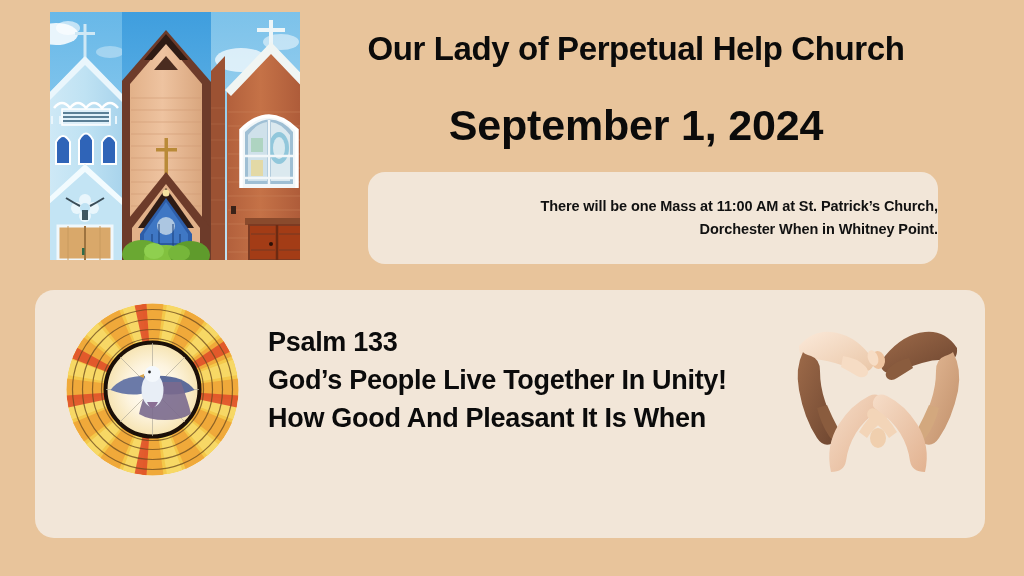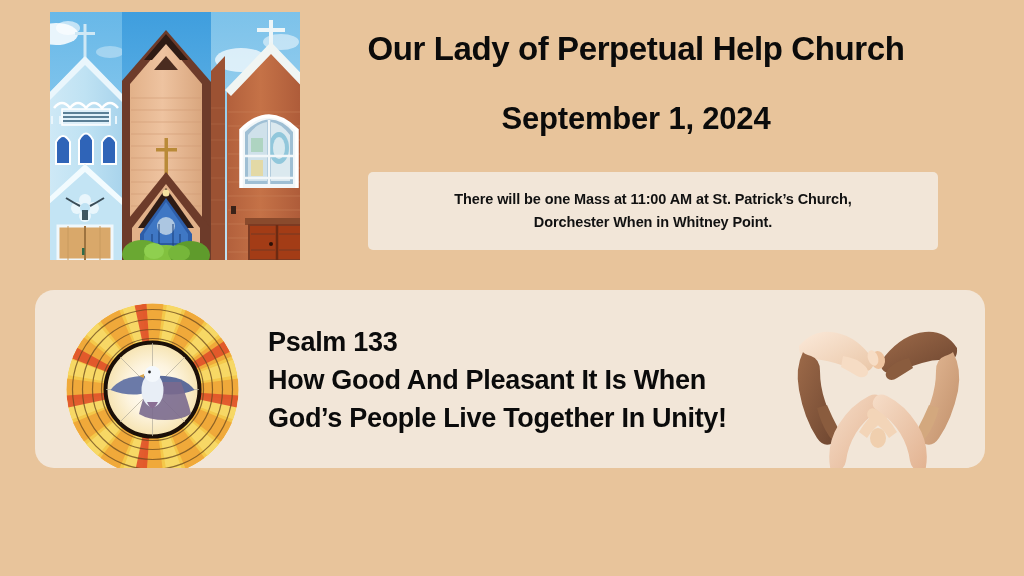--- a/index.html
+++ b/index.html
@@ -52,59 +52,59 @@
     letter-spacing: -0.4px;
     font-stretch: condensed;
     white-space: nowrap;
   }
   #issue-date {
     position: absolute;
     left: 330px;
     top: 101px;
     width: 612px;
     text-align: center;
-    font-size: 31px;
+    font-size: 43px;
     font-weight: bold;
     color: #0b0b0b;
     letter-spacing: -0.2px;
     font-stretch: condensed;
     white-space: nowrap;
   }
 
   
   #announcement-card {
     position: absolute;
     left: 368px;
     top: 172px;
     width: 570px;
-    height: 78px;
+    height: 92px;
     background: #f2e6d8;
-    border-radius: 5px;
+    border-radius: 17px;
     display: flex;
     flex-direction: column;
-    align-items: center;
+    align-items: flex-end;
     justify-content: center;
   }
   #announcement-card .ann-line {
     font-size: 14.5px;
     font-weight: bold;
     color: #111111;
     line-height: 23px;
     text-align: center;
     letter-spacing: -0.1px;
     white-space: nowrap;
   }
 
   
   #psalm-panel {
     position: absolute;
     left: 35px;
     top: 290px;
     width: 950px;
-    height: 178px;
+    height: 248px;
     background: #f2e6d8;
     border-radius: 19px;
     overflow: hidden;
   }
   #rose-window {
     position: absolute;
     left: 30px;
     top: 12px;
     width: 175px;
     height: 175px;
@@ -445,22 +445,22 @@
             <circle cx="84.5" cy="70" r="1.4" fill="#2b2b2b"></circle>
             <path d="M79 72 l-5 2 l5 2 z" fill="#d8a44a"></path>
             <path d="M82 100 q5 12 11 0" fill="#8a6f94"></path>
           </g>
         </g>
       </svg>
     </div>
 
     <div id="psalm-text">
       <div class="psalm-line">Psalm 133</div>
+      <div class="psalm-line">God’s People Live Together In Unity!</div>
       <div class="psalm-line">How Good And Pleasant It Is When</div>
-      <div class="psalm-line">God’s People Live Together In Unity!</div>
     </div>
 
     <div id="hands-heart">
       <svg width="182" height="163" viewBox="0 0 182 163">
         <defs>
           <linearGradient id="skinLight" x1="0" y1="0" x2="1" y2="1">
             <stop offset="0%" stop-color="#f6ddc8"></stop>
             <stop offset="100%" stop-color="#e2b290"></stop>
           </linearGradient>
           <linearGradient id="skinMid" x1="0" y1="0" x2="1" y2="1">

